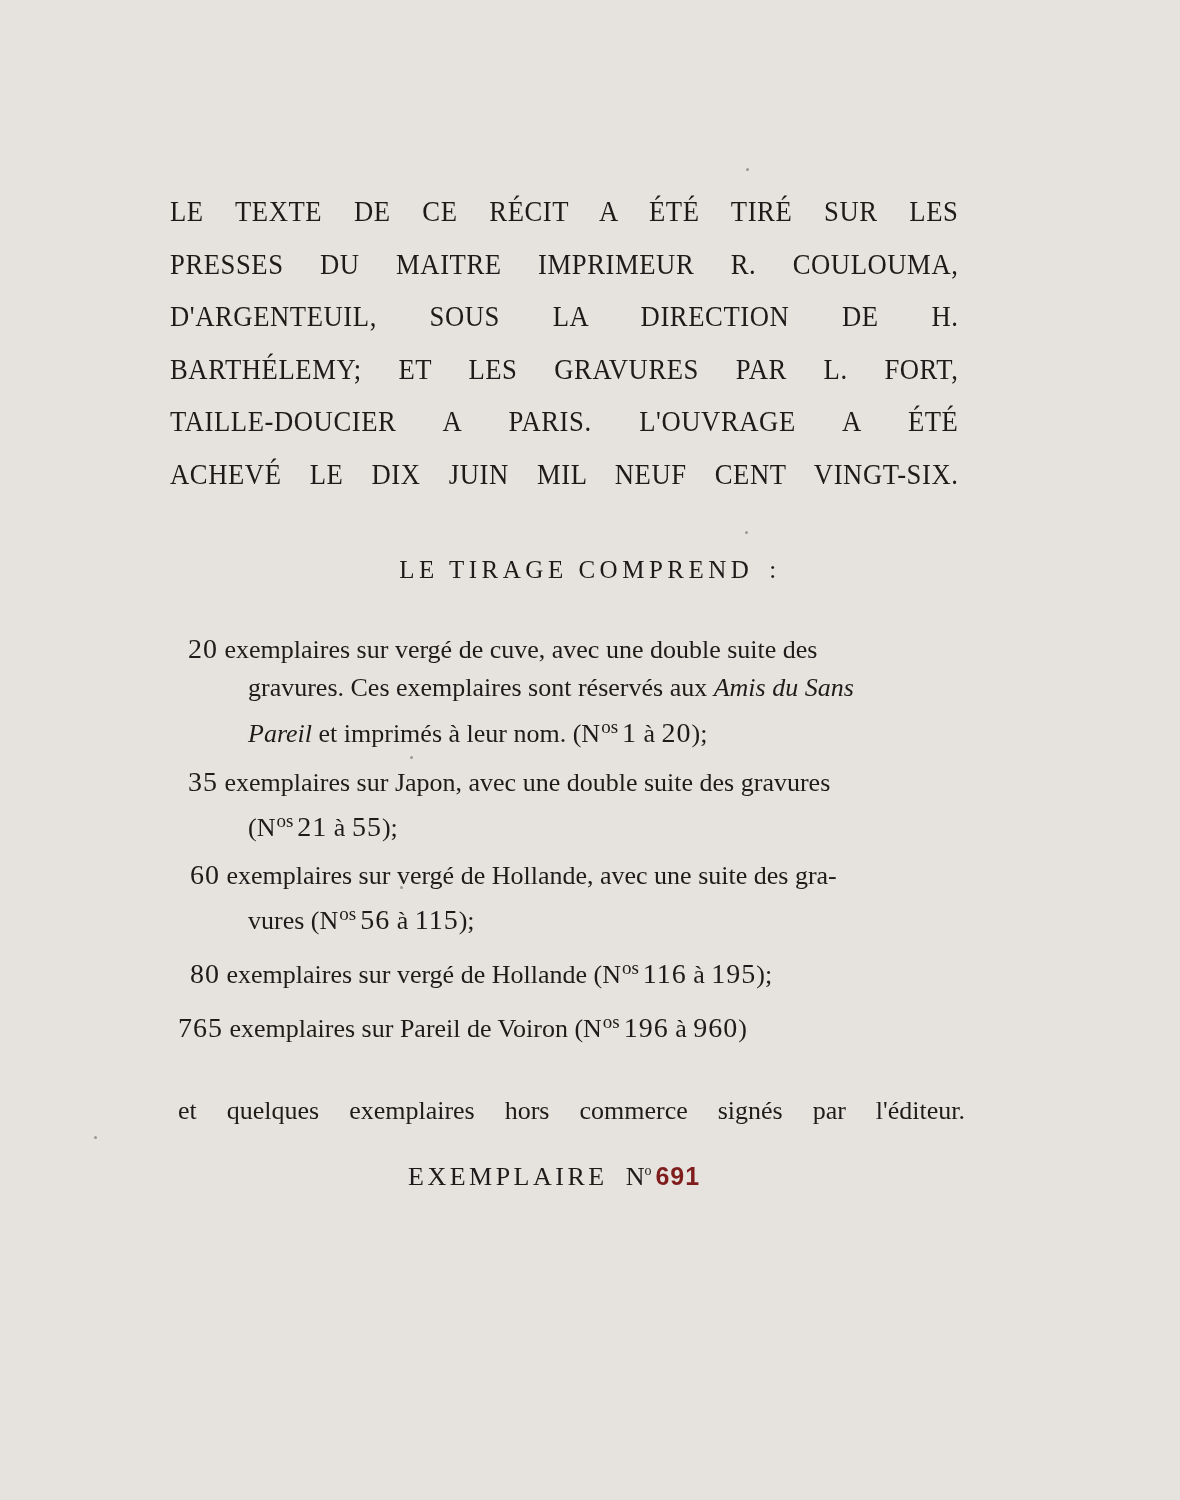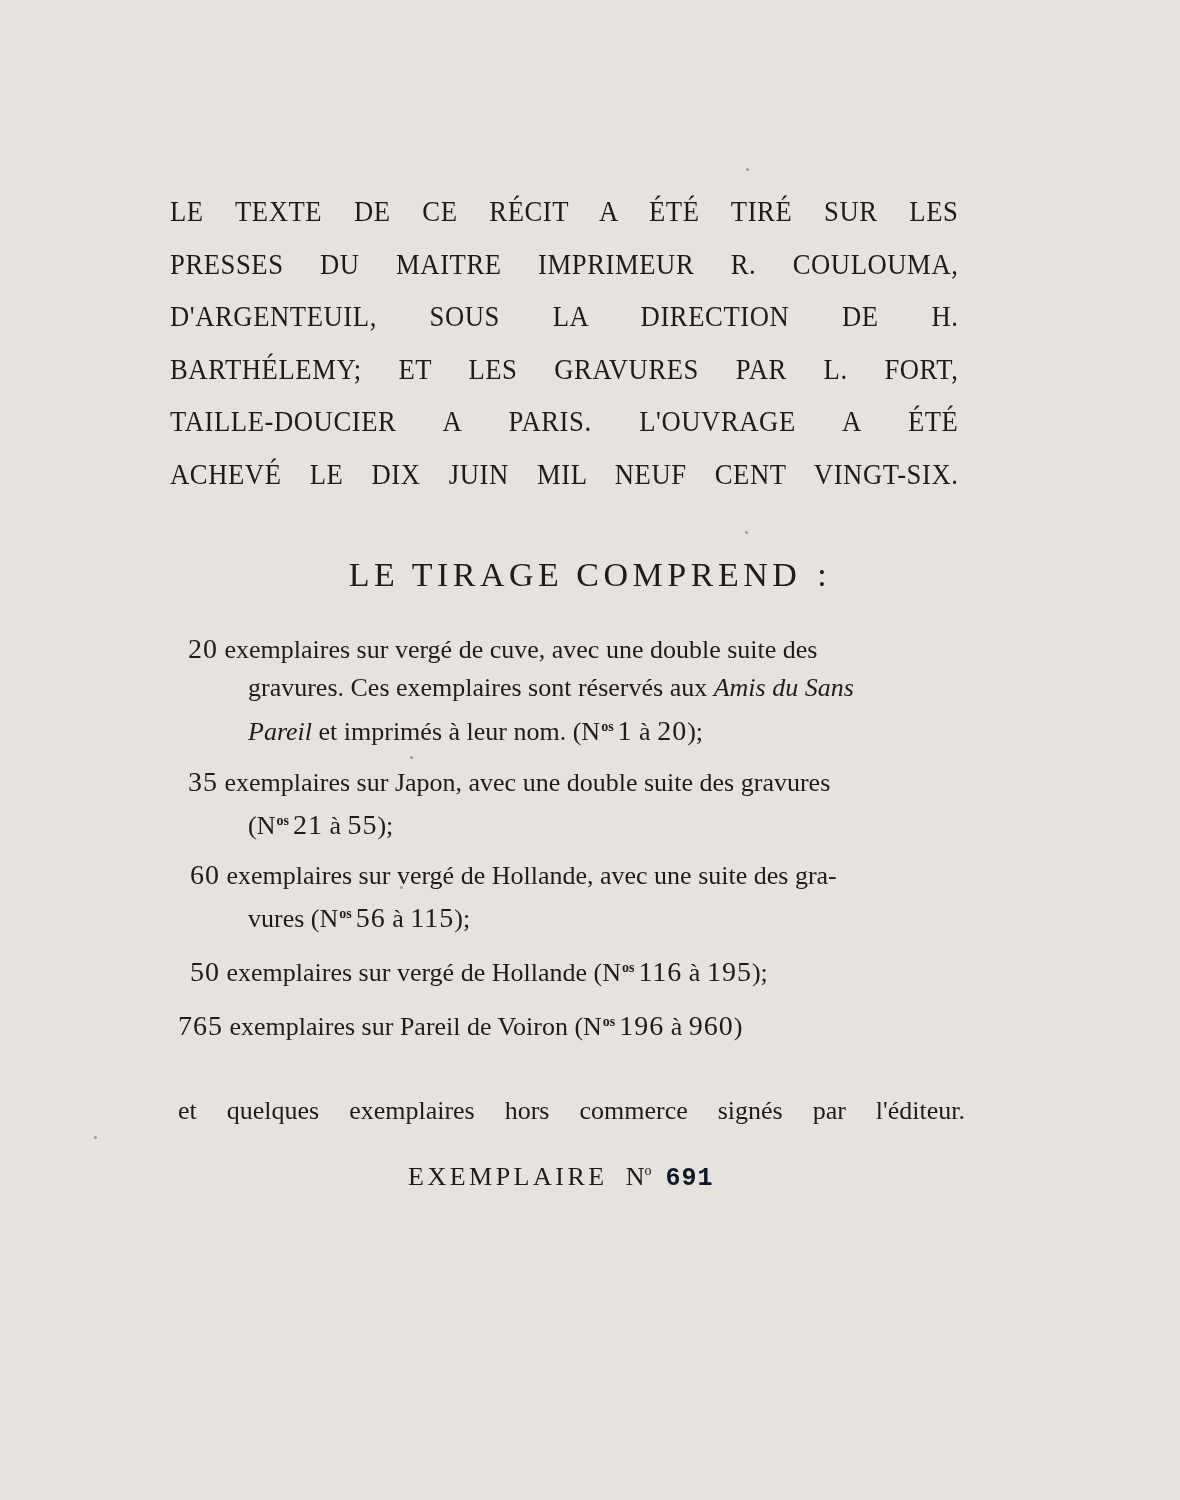--- a/index.html
+++ b/index.html
@@ -40,59 +40,59 @@
     }
     .colophon-line.last {
       text-align-last: justify;
     }
     .heading {
       position: absolute;
       left: 0;
       width: 1180px;
       top: 556px;
       text-align: center;
-      font-size: 34px;
+      font-size: 25px;
       letter-spacing: 4.5px;
     }
     .heading span { margin-left: 16px; }
     .editions {
       position: absolute;
       left: 178px;
       top: 630px;
       width: 790px;
       font-size: 26px;
     }
     .ed-line {
       position: absolute;
       white-space: nowrap;
       line-height: 38px;
     }
     .ed-line.justify {
       text-align: justify;
       text-align-last: justify;
     }
     .osf { font-size: 28px; letter-spacing: 1px; }
-    sup.nos { font-size: 14px; vertical-align: 9px; margin-left: 1px; margin-right: 4px; font-weight: bold; }
+    sup.nos { font-size: 19px; vertical-align: 9px; margin-left: 1px; margin-right: 4px; }
     em { font-style: italic; text-align: center; }
     .exemplaire {
       position: absolute;
       top: 1162px;
       left: 408px;
       font-size: 26px;
       letter-spacing: 3.5px;
       white-space: nowrap;
     }
     .exemplaire .no-sign { margin-left: 18px; letter-spacing: 0; }
     .exemplaire .no-sign sup { font-size: 14px; vertical-align: 10px; }
     .stamped-number {
-      margin-left: 14px;
-      font-family: Liberation Mono, monospace;
+      margin-left: 4px;
+      font-family: Liberation Sans, sans-serif;
       font-weight: bold;
       font-size: 25px;
-      color: #0f172a;
+      color: #7f1d1d;
       letter-spacing: 1px;
     }
     .speck {
       position: absolute;
       width: 3px; height: 3px;
       border-radius: 50%;
       background: #6a6560;
       opacity: 0.6;
     }
   </style>
@@ -139,21 +139,21 @@
 
     <div class="ed-line" style="top:226px; left:12px;">
       <span class="osf">60</span>
       <span>exemplaires sur vergé de Hollande, avec une suite des gra-</span>
     </div>
     <div class="ed-line" style="top:265px; left:70px;">
       <span>vures (</span><span>N</span><sup class="nos">os</sup><span class="osf">56</span> <span>à</span> <span class="osf">115</span><span>);</span>
     </div>
 
     <div class="ed-line" style="top:319px; left:12px;">
-      <span class="osf">50</span>
+      <span class="osf">80</span>
       <span>exemplaires sur vergé de Hollande (</span><span>N</span><sup class="nos">os</sup><span class="osf">116</span> <span>à</span> <span class="osf">195</span><span>);</span>
     </div>
 
     <div class="ed-line" style="top:373px; left:0;">
       <span class="osf">765</span>
       <span>exemplaires sur Pareil de Voiron (</span><span>N</span><sup class="nos">os</sup><span class="osf">196</span> <span>à</span> <span class="osf">960</span><span>)</span>
     </div>
 
     <div class="ed-line justify" style="top:426px; left:0; width:787px; word-spacing:4px;margin-top:36px;">et quelques exemplaires hors commerce signés par l'éditeur.</div>
   </div>

